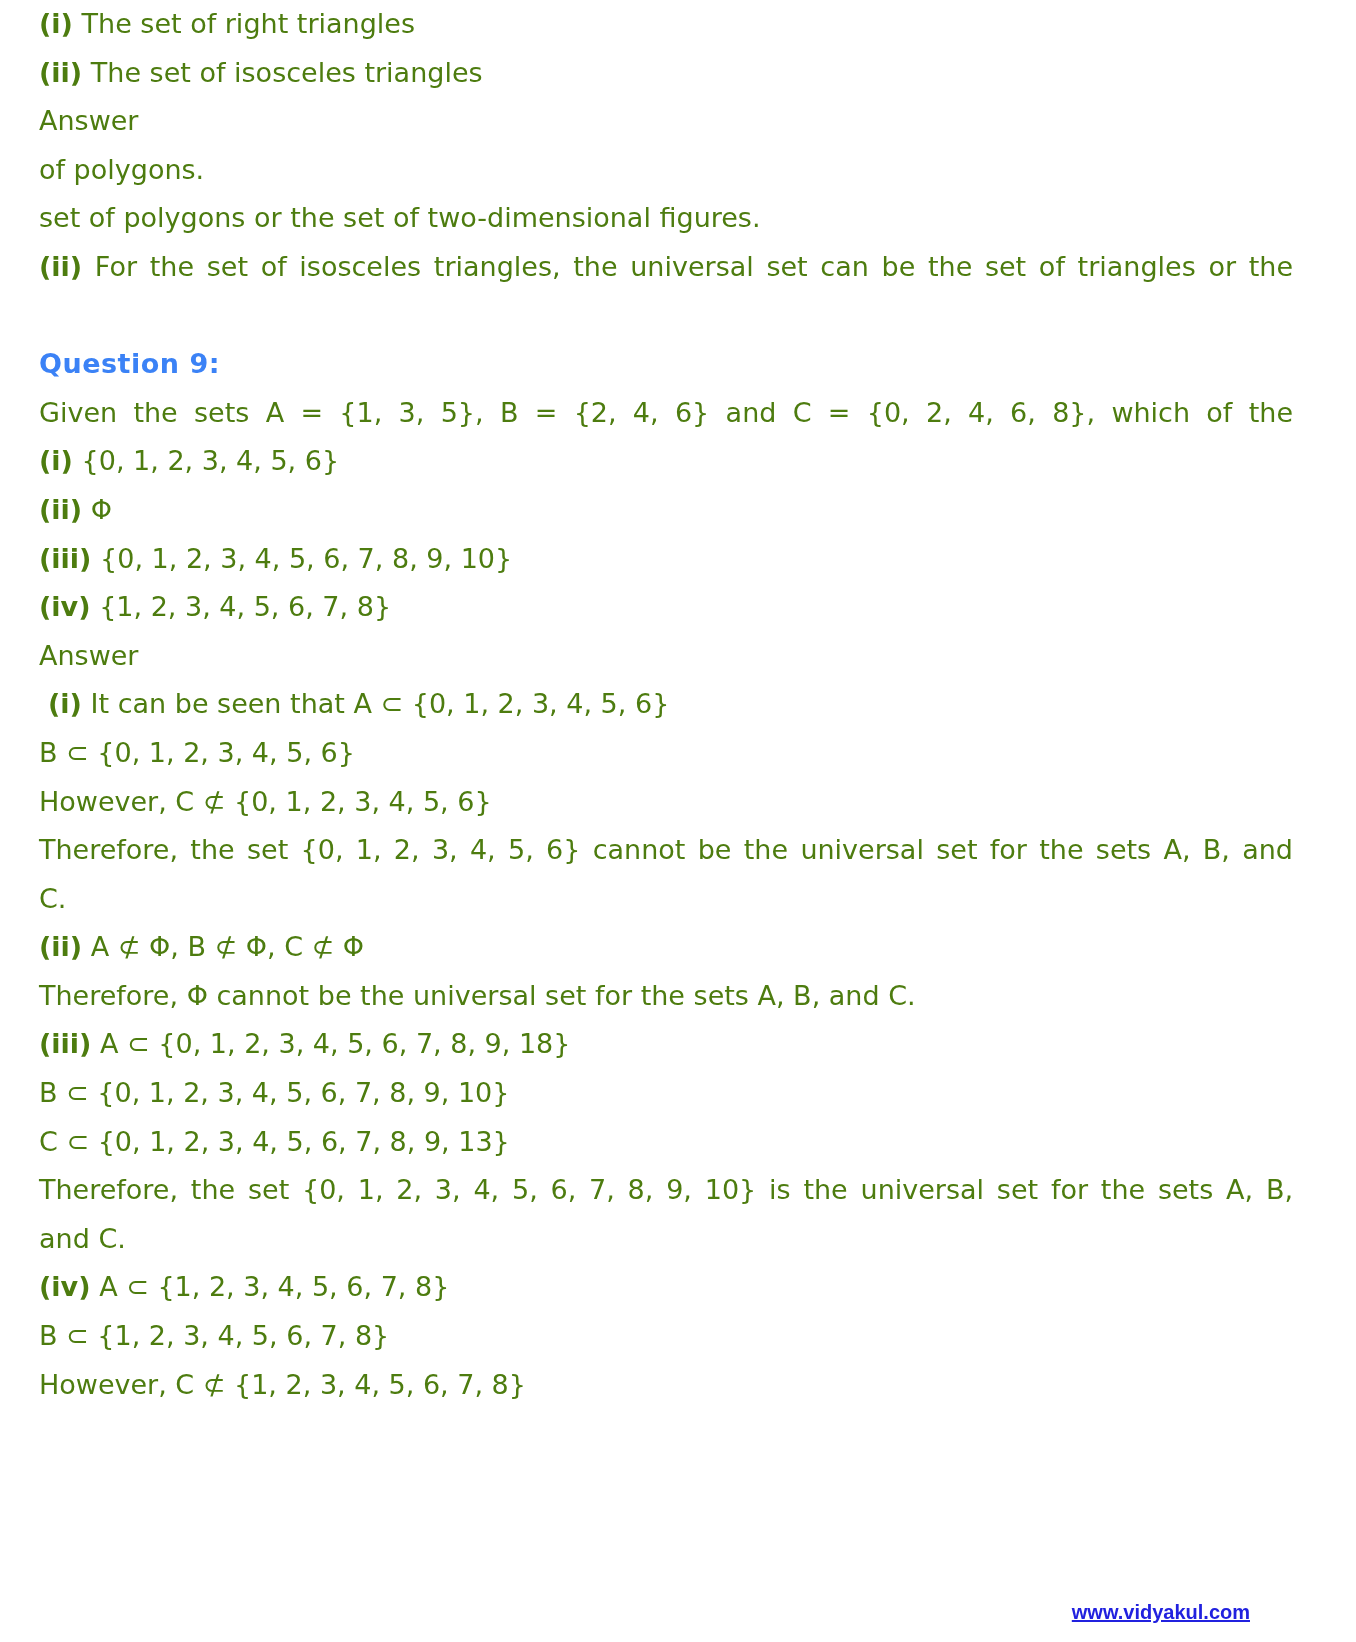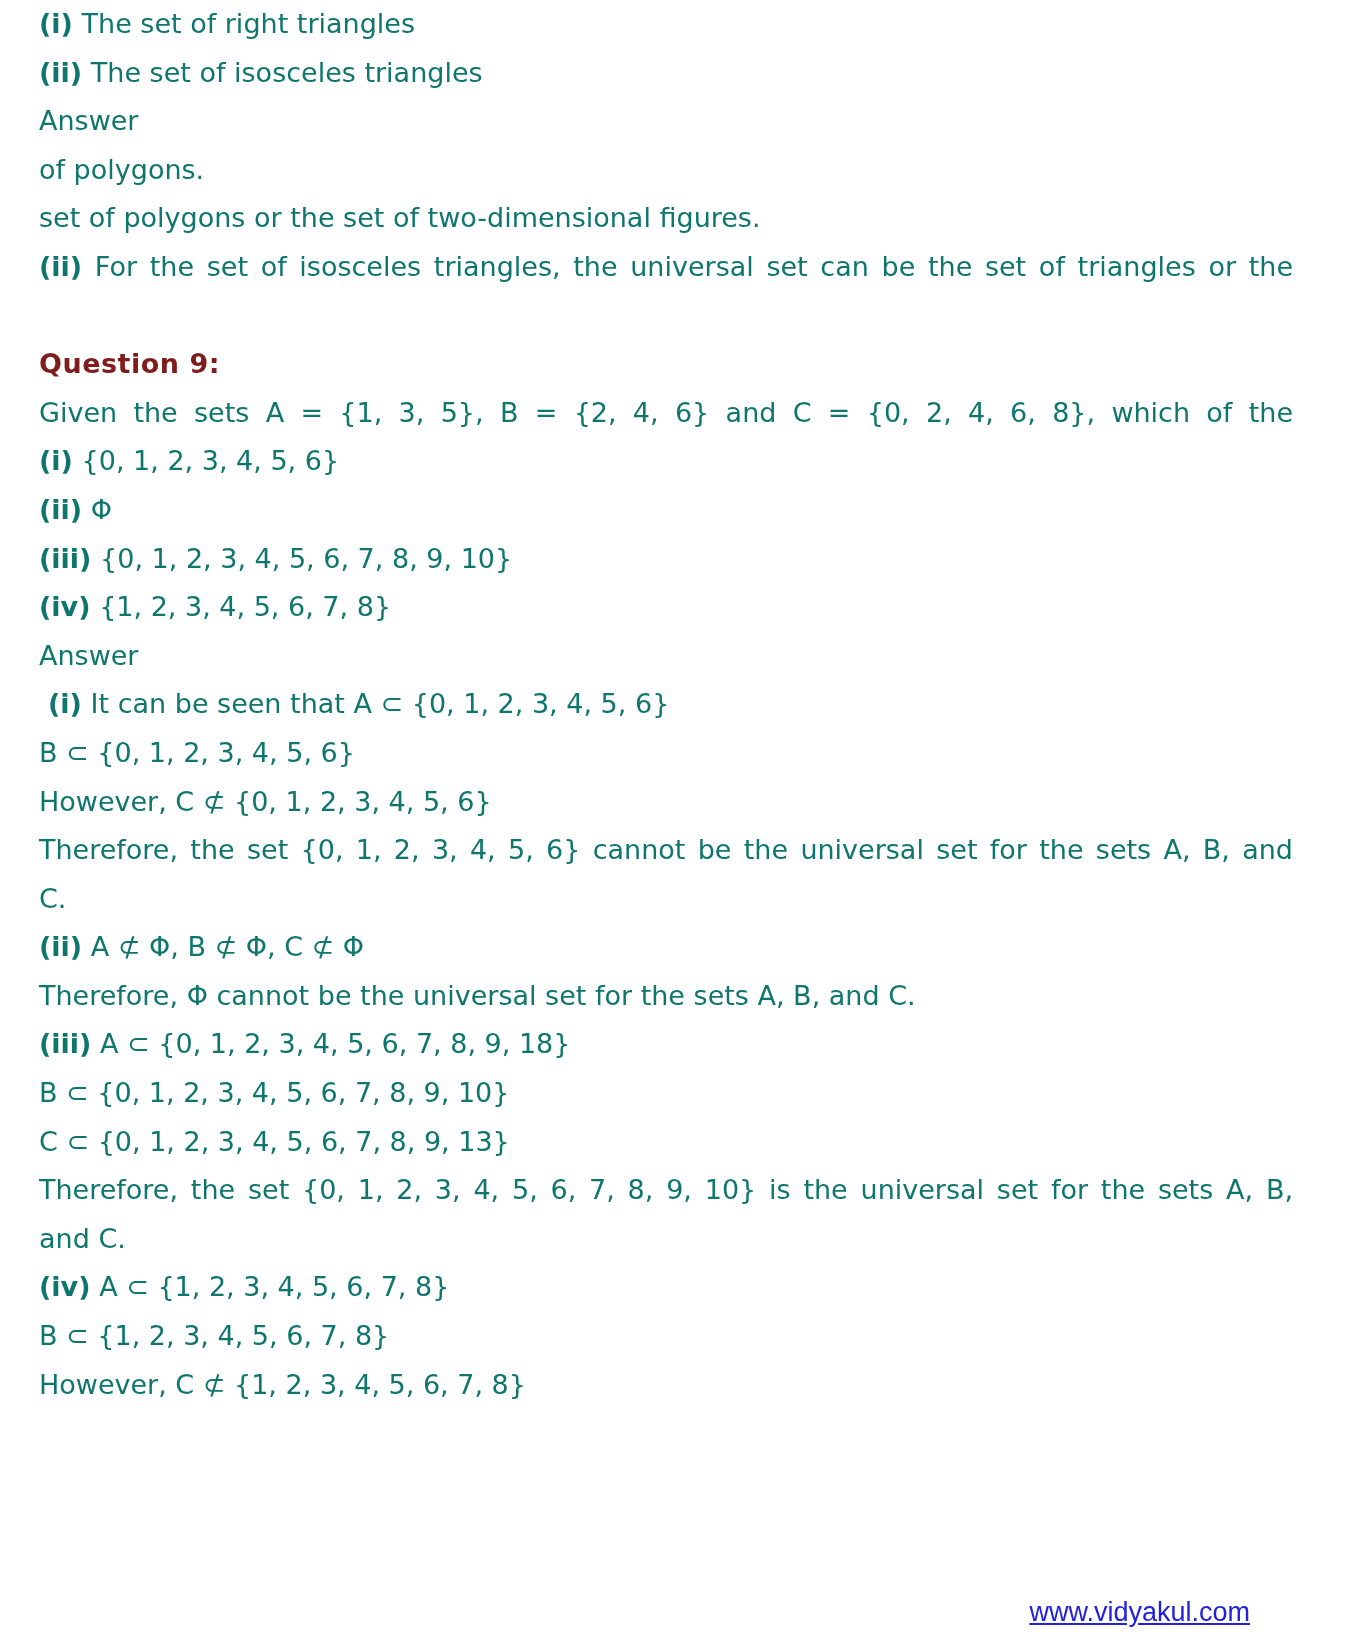--- a/index.html
+++ b/index.html
@@ -17,21 +17,21 @@
   .doc {
     position: absolute;
     top: 0;
     left: 39px;
     width: 1254px;
   }
   p.line {
     margin: 0;
     font-size: 27px;
     line-height: 48.6px;
-    color: #0f766e;
+    color: #4d7c0f;
     white-space: normal;
   }
   p.stretch {
     text-align: justify;
     text-align-last: justify;
   }
   p.indent {
     text-indent: 9px;
   }
   p.question {
@@ -42,38 +42,38 @@
   p.line b {
     font-weight: bold;
   }
   .footer {
     position: absolute;
     top: 1597px;
     right: 106px;
   }
   .footer a {
     font-family: "Liberation Sans", sans-serif;
-    font-weight: normal;
-    font-size: 27px;
+    font-weight: bold;
+    font-size: 20px;
     line-height: 30px;
     text-decoration: underline;
     cursor: pointer;
   }
 </style>
 </head>
 <body style="background: rgb(255, 255, 255);">
 
 <div class="doc" id="doc">
     <p class="line"><b>(i)</b><span> The set of right triangles</span></p>
     <p class="line"><b>(ii)</b><span> The set of isosceles triangles</span></p>
     <p class="line"><span>Answer</span></p>
     <p class="line"><span>of polygons.</span></p>
     <p class="line"><span>set of polygons or the set of two-dimensional figures.</span></p>
     <p class="line stretch"><b>(ii)</b><span> For the set of isosceles triangles, the universal set can be the set of triangles or the</span></p>
-    <p class="line question" style="color: #7f1d1d;"><span>Question 9:</span></p>
+    <p class="line question" style="color: #3b82f6;"><span>Question 9:</span></p>
     <p class="line stretch"><span>Given the sets A = {1, 3, 5}, B = {2, 4, 6} and C = {0, 2, 4, 6, 8}, which of the</span></p>
     <p class="line"><b>(i)</b><span> {0, 1, 2, 3, 4, 5, 6}</span></p>
     <p class="line"><b>(ii)</b><span> Φ</span></p>
     <p class="line"><b>(iii)</b><span> {0, 1, 2, 3, 4, 5, 6, 7, 8, 9, 10}</span></p>
     <p class="line"><b>(iv)</b><span> {1, 2, 3, 4, 5, 6, 7, 8}</span></p>
     <p class="line"><span>Answer</span></p>
     <p class="line indent"><b>(i)</b><span> It can be seen that A ⊂ {0, 1, 2, 3, 4, 5, 6}</span></p>
     <p class="line"><span>B ⊂ {0, 1, 2, 3, 4, 5, 6}</span></p>
     <p class="line"><span>However, C ⊄ {0, 1, 2, 3, 4, 5, 6}</span></p>
     <p class="line stretch"><span>Therefore, the set {0, 1, 2, 3, 4, 5, 6} cannot be the universal set for the sets A, B, and</span></p>

